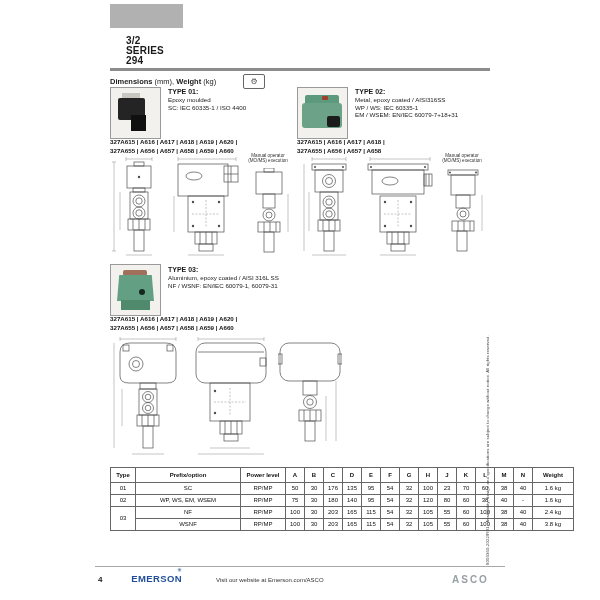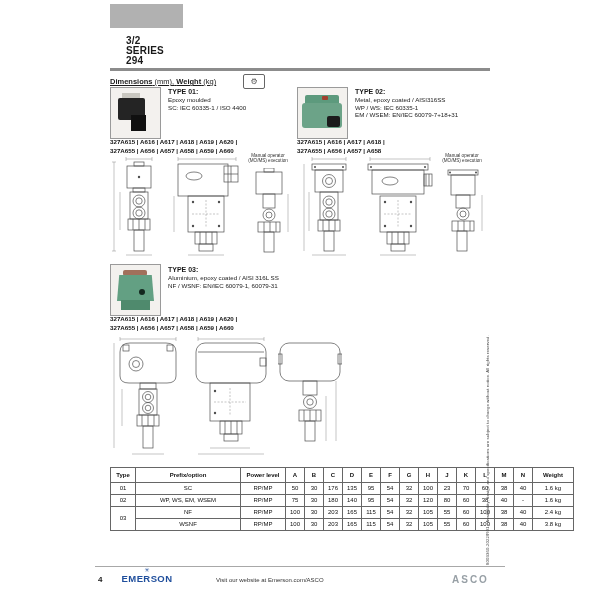--- a/index.html
+++ b/index.html
@@ -3,21 +3,21 @@
 <meta charset="utf-8">
 <style>
   html,body{margin:0;padding:0;background:#fff;}
   .canvas{position:relative;width:600px;height:600px;background:#ffffff;overflow:hidden;
           font-family:"Liberation Sans",sans-serif;color:#1a1a1a;}
   .abs{position:absolute;}
   
   .logo-box{left:110px;top:4px;width:73px;height:24px;background:#b1b1b1;}
   .series{left:110px;top:36px;font-size:10px;font-weight:bold;line-height:10px;letter-spacing:.2px;margin-left:16px;}
   .rule-thick{left:110px;top:68px;width:380px;height:3px;background:#8c8c8c;}
-  .sec-title{left:110px;top:77px;font-size:7.5px;text-decoration:underline;}
+  .sec-title{left:110px;top:77px;font-size:7.5px;}
   .sec-title b{font-weight:bold;}
   .cad-icon{left:243px;top:74px;width:20px;height:13px;border:1px solid #666;border-radius:2px;
             display:flex;align-items:center;justify-content:center;font-size:8px;color:#555;line-height:1;}
   
   .photo{width:49px;height:50px;border:1px solid #9a9a9a;background:#f3f1ee;position:absolute;overflow:hidden;}
   .type-title{font-size:7px;font-weight:bold;margin-bottom:1px;}
   .type-desc{font-size:6.2px;line-height:7.6px;color:#222;}
   .parts{font-size:6.2px;font-weight:bold;line-height:8.6px;color:#111;}
   
   .p1-cap{position:absolute;left:11px;top:5px;width:18px;height:5px;background:#c9c7c0;}
@@ -46,21 +46,21 @@
   table.spec th{font-weight:bold;height:12px;}
   th.c-type,th.c-prefix,th.c-power{text-align:left;}
   td.left{text-align:left;}
   .c-type{width:20px;}.c-prefix{width:100px;}.c-power{width:40px;}.c-dim{width:14px;}.c-weight{width:36px;}
   
   .side-note{left:485px;top:333px;height:232px;width:10px;writing-mode:vertical-rl;transform:rotate(180deg);
              font-size:4.3px;color:#444;letter-spacing:.1px;white-space:nowrap;overflow:hidden;}
   
   .foot-rule{left:95px;top:566px;width:410px;height:1px;background:#a8a8a8;}
   .page-num{left:98px;top:575px;font-size:8px;font-weight:bold;}
-  .emerson{left:112px;top:567px;width:70px;text-align:center;color:#1f4e9c;}
+  .emerson{left:112px;top:567px;width:70px;text-align:right;color:#1f4e9c;}
   .emerson .glyph{display:block;font-size:6px;line-height:6px;}
   .emerson .word{display:block;font-size:9.5px;font-weight:bold;letter-spacing:.4px;line-height:11px;}
   .website{left:216px;top:577px;font-size:6px;color:#333;}
   .asco-mark{left:452px;top:574px;font-size:10px;font-weight:bold;color:#98a0a6;letter-spacing:2px;}
 </style>
 </head>
 <body>
 
 <div class="canvas">
 

